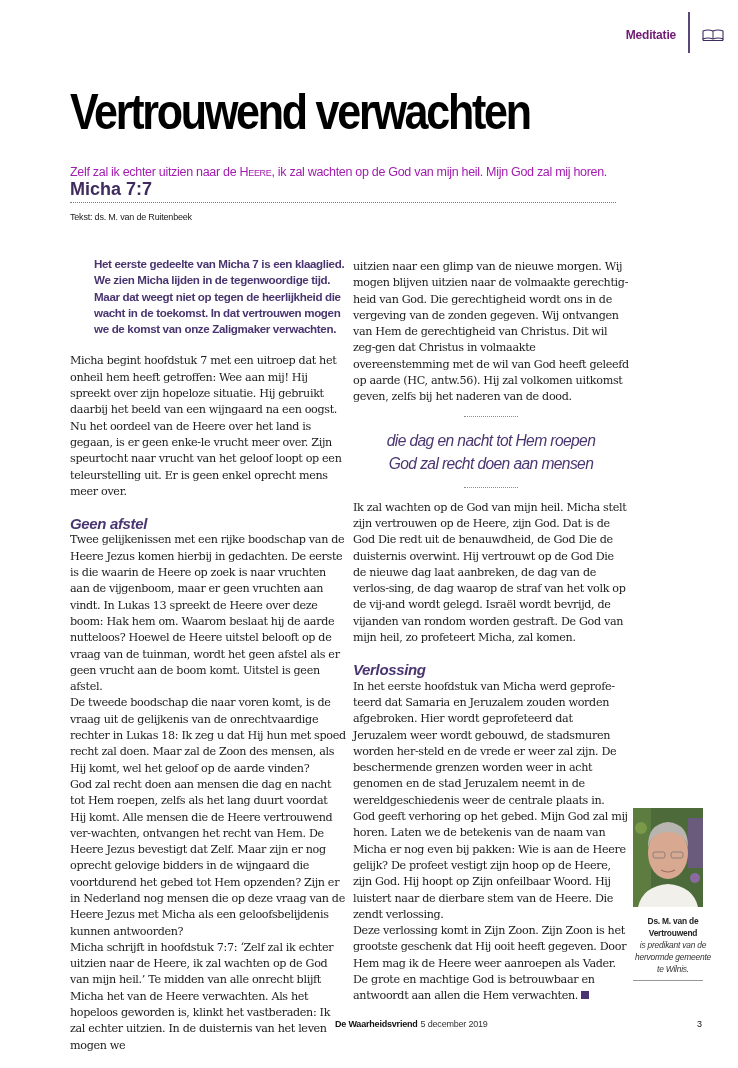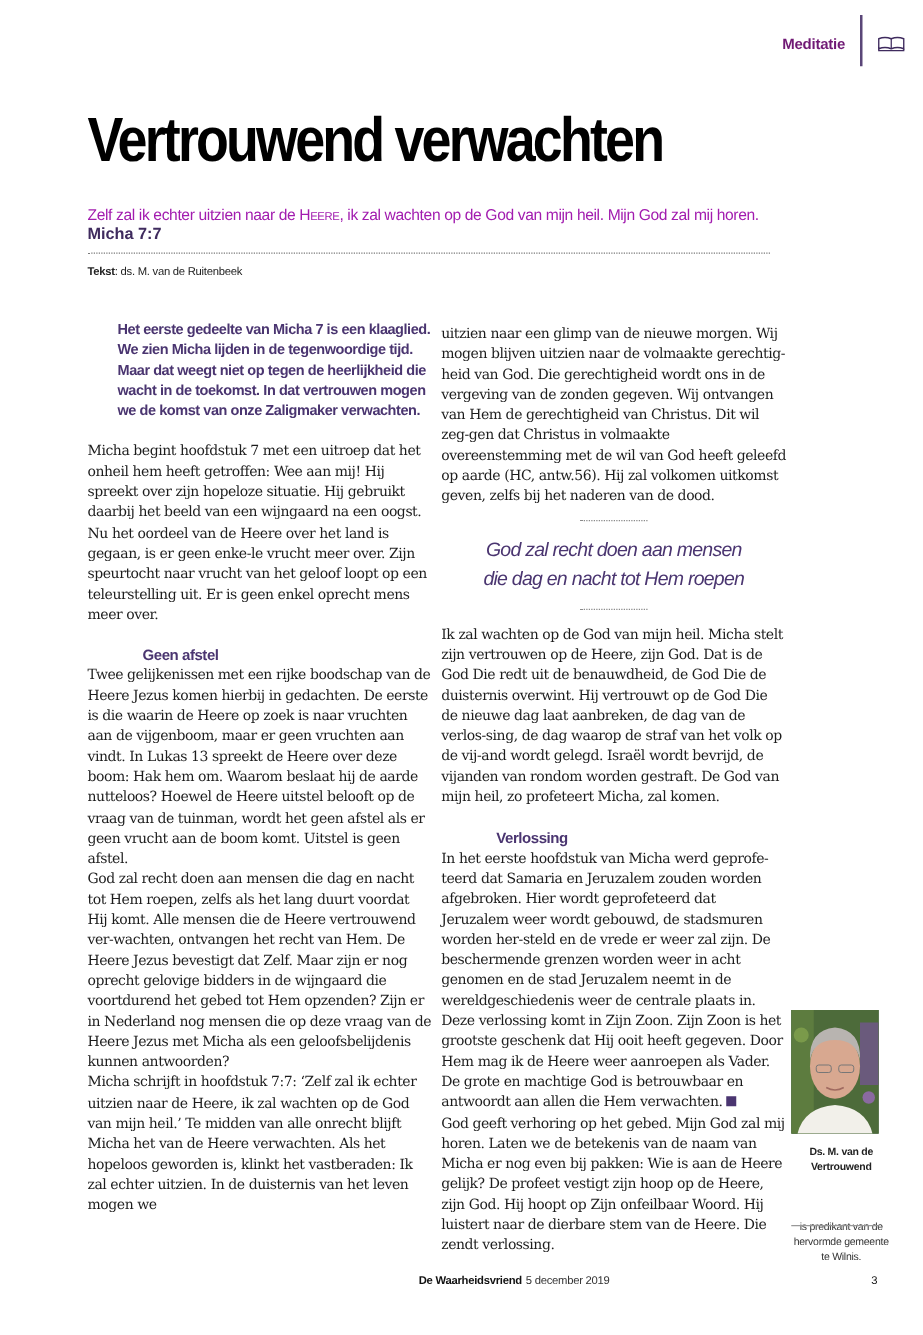--- a/index.html
+++ b/index.html
@@ -7,45 +7,45 @@
   body { position: relative; font-family: "DejaVu Serif", serif; color: #1a1a1a; }
 
   .header-section { position: absolute; top: 28px; right: 62px; font-family: "Liberation Sans", sans-serif; font-weight: bold; font-size: 12px; color: #701a75; letter-spacing: -0.2px; }
   .header-rule { position: absolute; top: 12px; left: 688px; width: 2px; height: 41px; background: #5a4678; }
   .header-book { position: absolute; top: 28px; left: 702px; width: 22px; height: 14px; }
 
   .title { position: absolute; top: 82px; left: 70px; font-family: "Liberation Sans", sans-serif; font-weight: bold; font-size: 50px; letter-spacing: -2.6px; color: #000; transform: scaleX(0.86); transform-origin: left top; line-height: 60px; white-space: nowrap; }
 
   .verse { position: absolute; top: 164px; left: 70px; width: 560px; font-family: "Liberation Sans", sans-serif; font-size: 12.5px; color: #a21caf; line-height: 16px; letter-spacing: -0.3px; }
   .verse .sc { font-variant: small-caps; }
-  .verse-ref { position: absolute; top: 179px; left: 70px; font-family: "Liberation Sans", sans-serif; font-weight: bold; font-size: 13px; color: #3f2b5e; }
+  .verse-ref { position: absolute; top: 179px; left: 70px; font-family: "Liberation Sans", sans-serif; font-weight: bold; font-size: 18px; color: #3f2b5e; }
 
   .dotted-rule { position: absolute; top: 202px; left: 70px; width: 546px; border-top: 1.5px dotted #7a7a7a; }
 
   .byline { position: absolute; top: 212px; left: 70px; font-family: "Liberation Sans", sans-serif; font-size: 9px; color: #222; letter-spacing: -0.2px; }
-  .byline b { font-weight: bold; }
+  .byline b { font-weight: normal; }
 
   .col { position: absolute; top: 256px; width: 276px; font-size: 11.2px; line-height: 16.3px; letter-spacing: -0.35px; color: #1c1c1c; }
   .col-left { left: 70px; }
   .col-right { left: 353px; top: 259px; }
 
   .intro { font-family: "Liberation Sans", sans-serif; font-weight: bold; color: #4a3570; font-size: 11.6px; line-height: 16.3px; letter-spacing: -0.35px; margin-bottom: 16px; margin-left: 24px; }
   .para { margin: 0; }
-  .subhead { font-family: "Liberation Sans", sans-serif; font-weight: bold; color: #4a3570; font-size: 12px; margin-top: 16px; line-height: 16.3px; margin-left: 44px; }
+  .subhead { font-family: "Liberation Sans", sans-serif; font-style: italic; font-weight: bold; color: #4a3570; font-size: 15px; margin-top: 16px; line-height: 16.3px; }
 
   .pullquote { margin: 10px 0 12px 0; text-align: center; }
   .pq-dots { width: 54px; margin: 0 auto; border-top: 1.5px dotted #8a8a8a; height: 1px; }
   .pq-text { font-family: "Liberation Sans", sans-serif; font-style: italic; color: #4a3570; font-size: 15.6px; line-height: 23px; letter-spacing: -0.6px; margin: 12px 0 12px 0; }
 
   .end-square { display: inline-block; width: 8px; height: 8px; background: #4a3570; margin-left: 3px; vertical-align: 0; }
 
   .photo { position: absolute; top: 808px; left: 633px; width: 70px; height: 99px; overflow: hidden; background: #3a5a2e; }
   .author-caption { position: absolute; top: 915px; left: 633px; width: 80px; font-family: "Liberation Sans", sans-serif; font-size: 8.4px; line-height: 12px; color: #222; letter-spacing: -0.2px; text-align: center; }
   .author-caption .name { font-weight: bold; }
-  .author-caption .role { color: #333; margin-top: 36px; }
+  .author-caption .role { font-style: italic; color: #333; }
   .author-rule { position: absolute; top: 980px; left: 633px; width: 70px; border-top: 1px solid #999; }
 
   .footer { position: absolute; top: 1019px; left: 307px; font-family: "Liberation Sans", sans-serif; font-size: 9px; color: #111; letter-spacing: -0.2px; }
   .footer .pub { font-weight: bold; padding-left: 28px; }
   .footer .date { color: #333; margin-left: 3px; }
   .pagenum { position: absolute; top: 1019px; left: 697px; font-family: "Liberation Sans", sans-serif; font-size: 9px; color: #111; }
 </style>
 </head>
 <body>
 
@@ -64,39 +64,40 @@
 
 <div class="dotted-rule"></div>
 
 <div class="byline"><b>Tekst</b><span>: ds. M. van de Ruitenbeek</span></div>
 
 <div class="col col-left">
   <p class="intro">Het eerste gedeelte van Micha 7 is een klaaglied. We zien Micha lijden in de tegenwoordige tijd. Maar dat weegt niet op tegen de heerlijkheid die wacht in de toekomst. In dat vertrouwen mogen we de komst van onze Zaligmaker verwachten.</p>
   <p class="para">Micha begint hoofdstuk 7 met een uitroep dat het onheil hem heeft getroffen: Wee aan mij! Hij spreekt over zijn hopeloze situatie. Hij gebruikt daarbij het beeld van een wijngaard na een oogst. Nu het oordeel van de Heere over het land is gegaan, is er geen enke-le vrucht meer over. Zijn speurtocht naar vrucht van het geloof loopt op een teleurstelling uit. Er is geen enkel oprecht mens meer over.</p>
   <div class="subhead">Geen afstel</div>
   <p class="para">Twee gelijkenissen met een rijke boodschap van de Heere Jezus komen hierbij in gedachten. De eerste is die waarin de Heere op zoek is naar vruchten aan de vijgenboom, maar er geen vruchten aan vindt. In Lukas 13 spreekt de Heere over deze boom: Hak hem om. Waarom beslaat hij de aarde nutteloos? Hoewel de Heere uitstel belooft op de vraag van de tuinman, wordt het geen afstel als er geen vrucht aan de boom komt. Uitstel is geen afstel.</p>
+  <p class="para">De tweede boodschap die naar voren komt, is de vraag uit de gelijkenis van de onrechtvaardige rechter in Lukas 18: Ik zeg u dat Hij hun met spoed recht zal doen. Maar zal de Zoon des mensen, als Hij komt, wel het geloof op de aarde vinden?</p>
   <p class="para">God zal recht doen aan mensen die dag en nacht tot Hem roepen, zelfs als het lang duurt voordat Hij komt. Alle mensen die de Heere vertrouwend ver-wachten, ontvangen het recht van Hem. De Heere Jezus bevestigt dat Zelf. Maar zijn er nog oprecht gelovige bidders in de wijngaard die voortdurend het gebed tot Hem opzenden? Zijn er in Nederland nog mensen die op deze vraag van de Heere Jezus met Micha als een geloofsbelijdenis kunnen antwoorden?</p>
   <p class="para">Micha schrijft in hoofdstuk 7:7: ‘Zelf zal ik echter uitzien naar de Heere, ik zal wachten op de God van mijn heil.’ Te midden van alle onrecht blijft Micha het van de Heere verwachten. Als het hopeloos geworden is, klinkt het vastberaden: Ik zal echter uitzien. In de duisternis van het leven mogen we</p>
 </div>
 
 <div class="col col-right">
   <p class="para">uitzien naar een glimp van de nieuwe morgen. Wij mogen blijven uitzien naar de volmaakte gerechtig-heid van God. Die gerechtigheid wordt ons in de vergeving van de zonden gegeven. Wij ontvangen van Hem de gerechtigheid van Christus. Dit wil zeg-gen dat Christus in volmaakte overeenstemming met de wil van God heeft geleefd op aarde (HC, antw.56). Hij zal volkomen uitkomst geven, zelfs bij het naderen van de dood.</p>
   <div class="pullquote">
     <div class="pq-dots"></div>
     <div class="pq-text">
+      <div>die dag en nacht tot Hem roepen</div>
       <div>God zal recht doen aan mensen</div>
-      <div>die dag en nacht tot Hem roepen</div>
     </div>
     <div class="pq-dots"></div>
   </div>
   <p class="para">Ik zal wachten op de God van mijn heil. Micha stelt zijn vertrouwen op de Heere, zijn God. Dat is de God Die redt uit de benauwdheid, de God Die de duisternis overwint. Hij vertrouwt op de God Die de nieuwe dag laat aanbreken, de dag van de verlos-sing, de dag waarop de straf van het volk op de vij-and wordt gelegd. Israël wordt bevrijd, de vijanden van rondom worden gestraft. De God van mijn heil, zo profeteert Micha, zal komen.</p>
   <div class="subhead">Verlossing</div>
   <p class="para">In het eerste hoofdstuk van Micha werd geprofe-teerd dat Samaria en Jeruzalem zouden worden afgebroken. Hier wordt geprofeteerd dat Jeruzalem weer wordt gebouwd, de stadsmuren worden her-steld en de vrede er weer zal zijn. De beschermende grenzen worden weer in acht genomen en de stad Jeruzalem neemt in de wereldgeschiedenis weer de centrale plaats in.</p>
+  <p class="para">God geeft verhoring op het gebed. Mijn God zal mij horen. Laten we de betekenis van de naam van Micha er nog even bij pakken: Wie is aan de Heere gelijk? De profeet vestigt zijn hoop op de Heere, zijn God. Hij hoopt op Zijn onfeilbaar Woord. Hij luistert naar de dierbare stem van de Heere. Die zendt verlossing.</p>
   <p class="para"><span>Deze verlossing komt in Zijn Zoon. Zijn Zoon is het grootste geschenk dat Hij ooit heeft gegeven. Door Hem mag ik de Heere weer aanroepen als Vader. De grote en machtige God is betrouwbaar en antwoordt aan allen die Hem verwachten.</span><span class="end-square"></span></p>
-  <p class="para">God geeft verhoring op het gebed. Mijn God zal mij horen. Laten we de betekenis van de naam van Micha er nog even bij pakken: Wie is aan de Heere gelijk? De profeet vestigt zijn hoop op de Heere, zijn God. Hij hoopt op Zijn onfeilbaar Woord. Hij luistert naar de dierbare stem van de Heere. Die zendt verlossing.</p>
 </div>
 
 <div class="photo">
   <svg width="70" height="99" viewBox="0 0 70 99">
     <rect width="70" height="99" fill="#4d6b3a"></rect>
     <rect x="0" y="0" width="18" height="99" fill="#5d7c3f"></rect>
     <rect x="55" y="10" width="15" height="50" fill="#6a5a7c"></rect>
     <circle cx="8" cy="20" r="6" fill="#7a9a4a"></circle>
     <circle cx="62" cy="70" r="5" fill="#8a6aa0"></circle>
     <path d="M5 99 Q10 78 35 76 Q60 78 65 99 Z" fill="#f2f0ea"></path>

